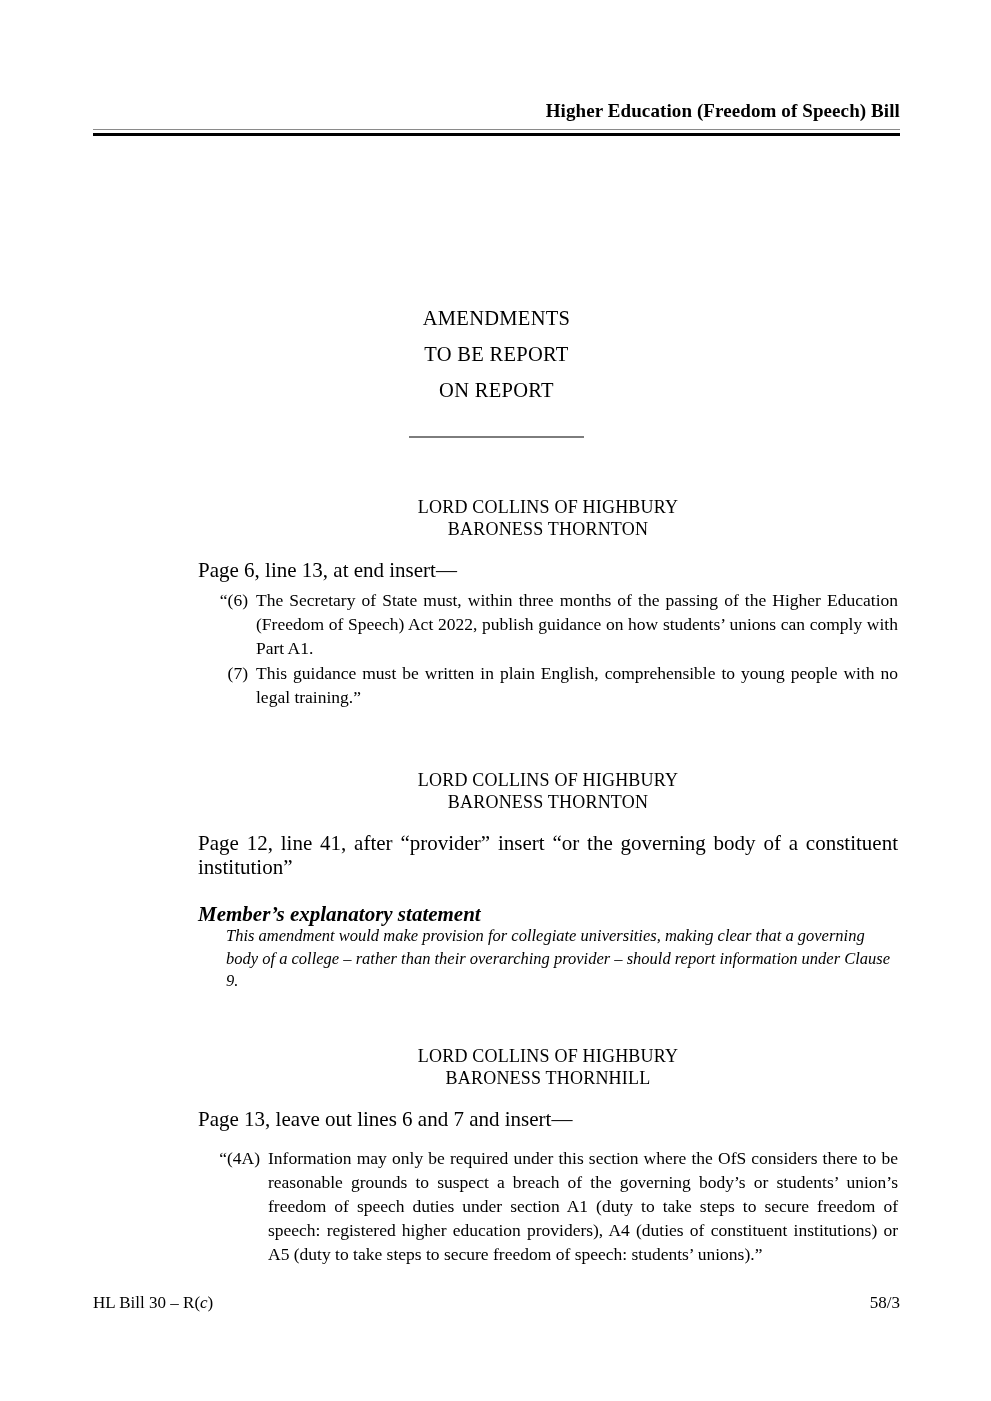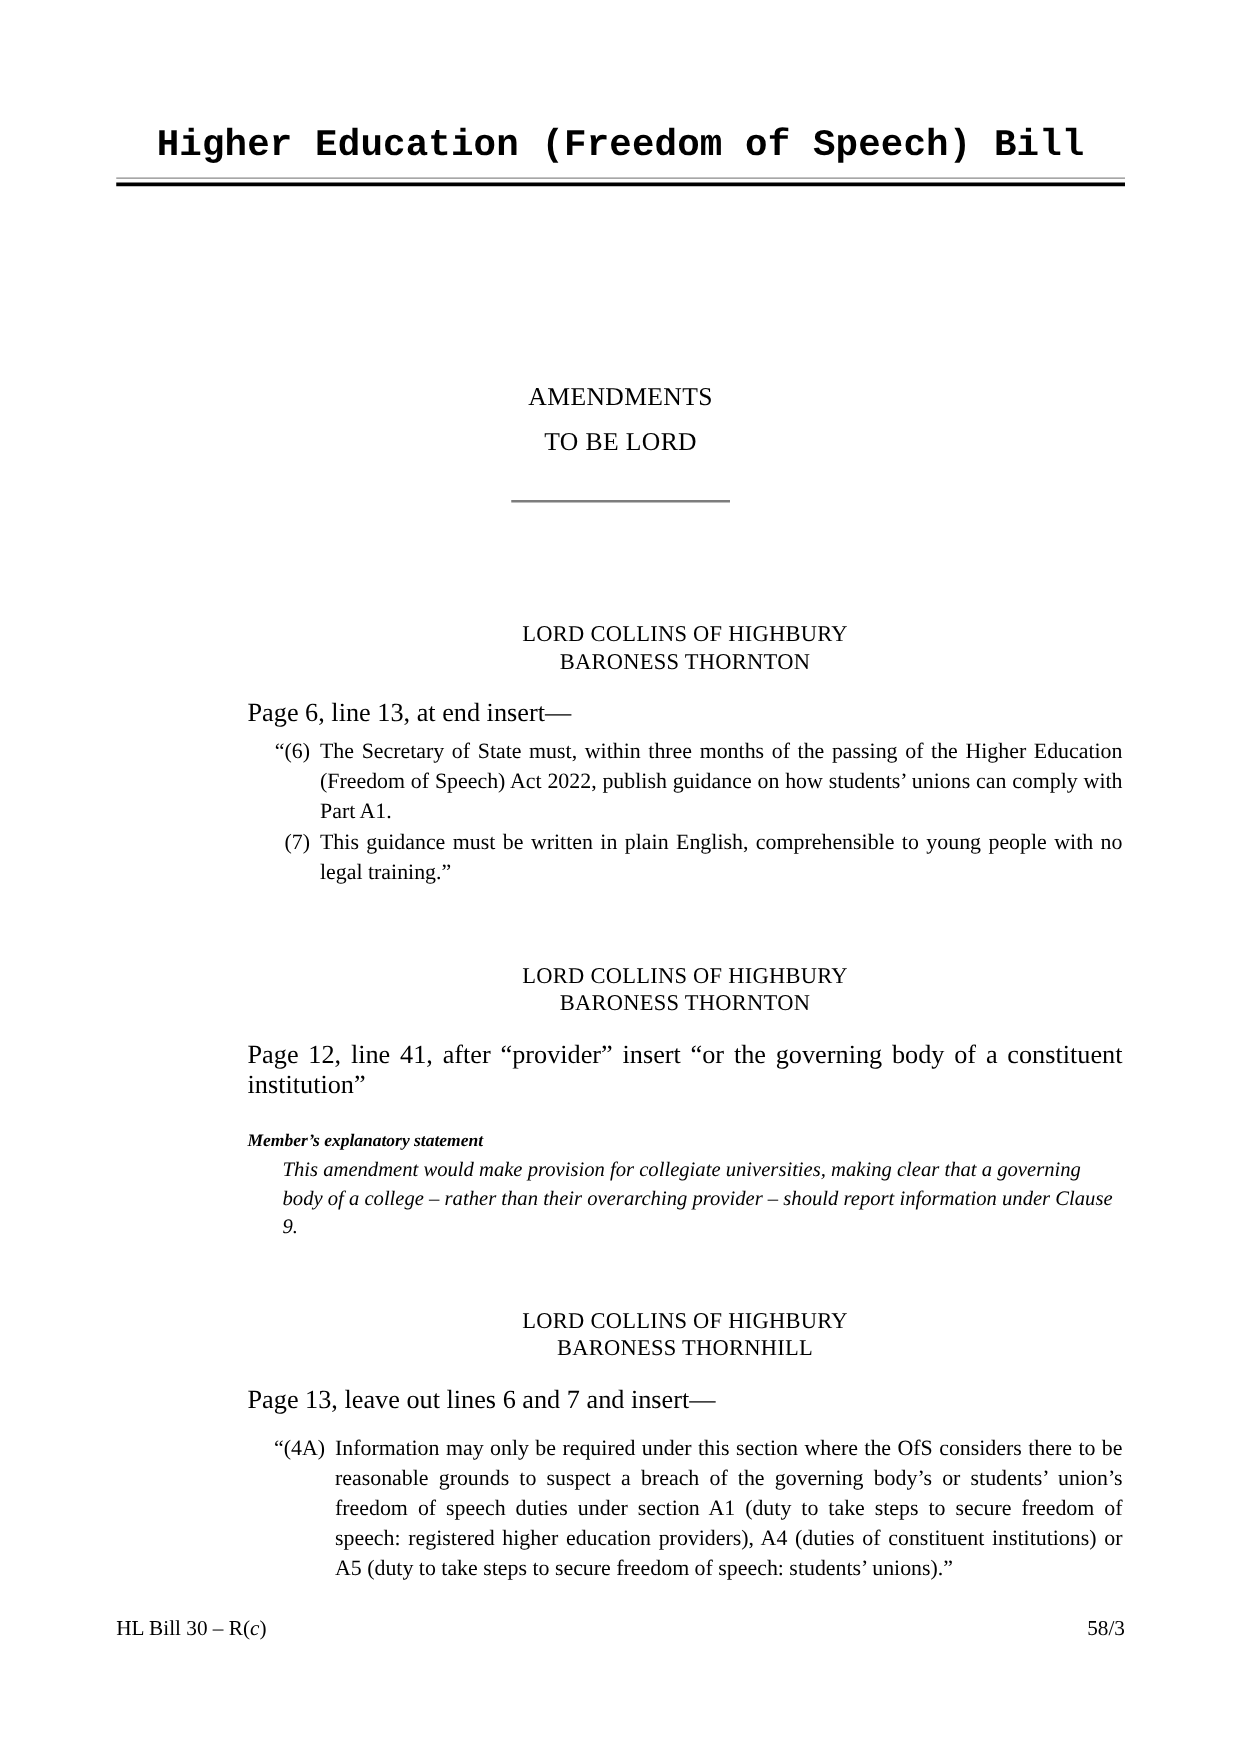--- a/index.html
+++ b/index.html
@@ -20,26 +20,25 @@
 
   
   .title-block {
     position: absolute;
     left: 93px;
     top: 100px;
     width: 807px;
   }
   .doc-title {
     margin: 0;
-    text-align: center;
-    font-size: 30px;
+    text-align: right;
+    font-size: 19px;
     font-weight: bold;
     letter-spacing: 0.1px;
     line-height: 1.15;
-    font-family: Liberation Mono, monospace;
   }
   .rule-double {
     margin-top: 7px;
     border-top: 1.5px solid #8a8a8a;
     border-bottom: 3px solid #000000;
     height: 3px;
     box-sizing: content-box;
   }
 
   
@@ -128,21 +127,21 @@
   }
   .insert-item .tail {
     display: inline;
   }
 
   
   .explan {
     margin-top: 24px;
   }
   .explan-title {
-    font-size: 14px;
+    font-size: 21px;
     font-weight: bold;
     font-style: italic;
     line-height: 22px;
   }
   .explan-body {
     font-size: 16.5px;
     font-style: italic;
     line-height: 22.5px;
     text-align: left;
     margin-left: 28px;
@@ -169,21 +168,22 @@
 
 <div class="page">
 
   <div class="title-block">
     <h1 class="doc-title">Higher Education (Freedom of Speech) Bill</h1>
     <div class="rule-double"></div>
   </div>
 
   <div class="amend-head">
     <div>AMENDMENTS</div>
-    <div>TO BE LORD</div>
+    <div>TO BE REPORT</div>
+    <div>ON REPORT</div>
     <div class="rule-short"></div>
   </div>
 
   <div class="body">
 
     <div>
       <div class="sponsors">
         <div class="sponsor">LORD COLLINS OF HIGHBURY</div>
         <div class="sponsor">BARONESS THORNTON</div>
       </div>

